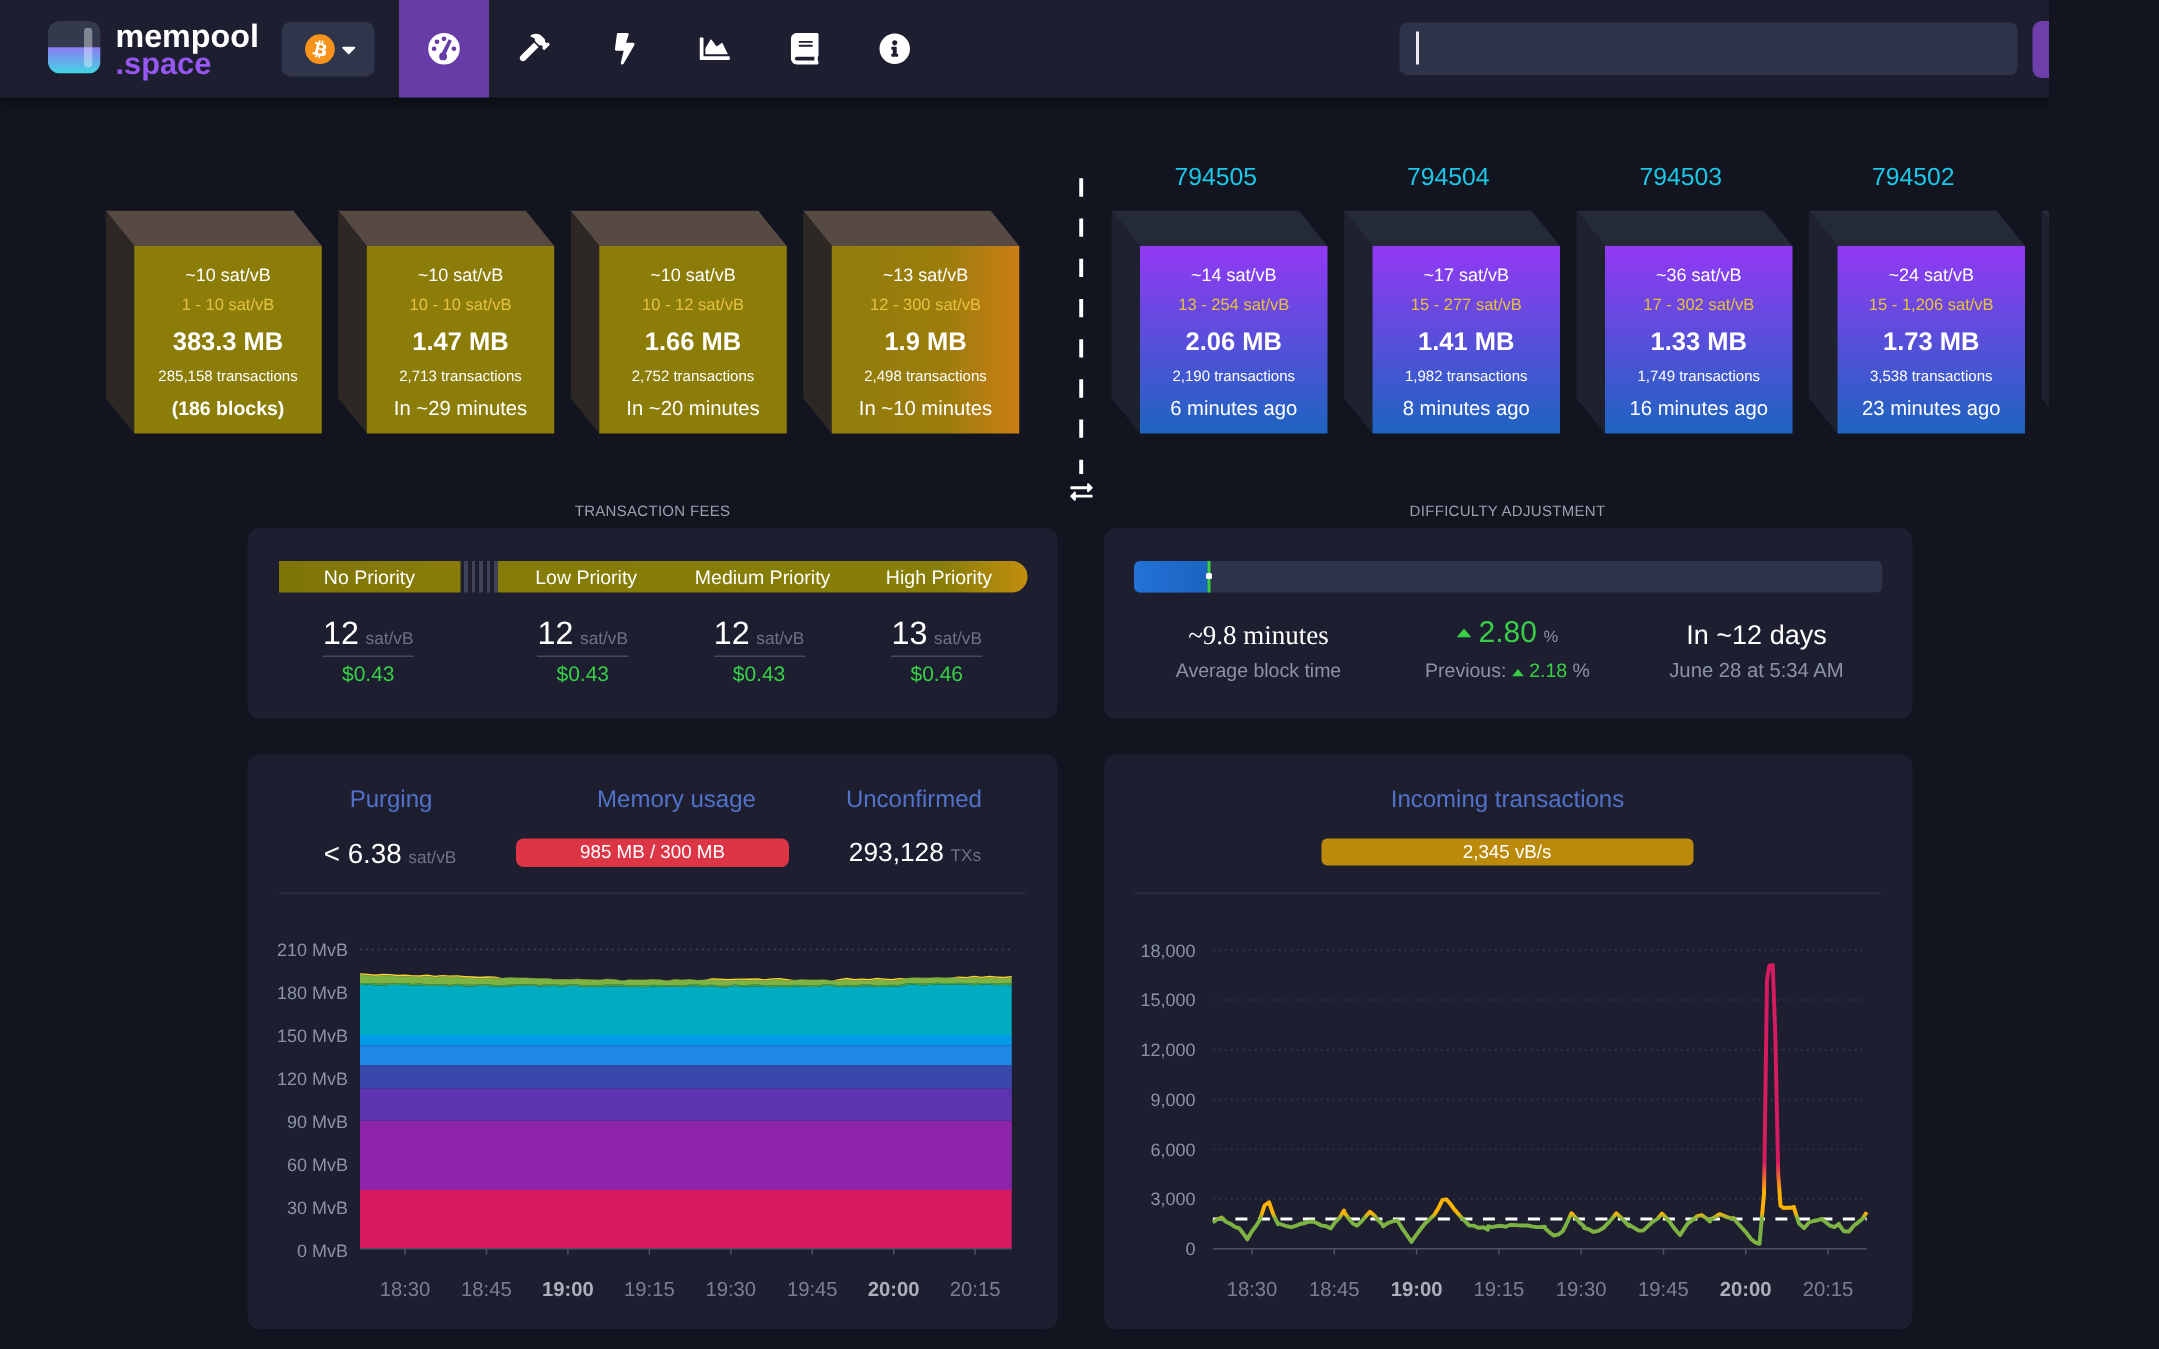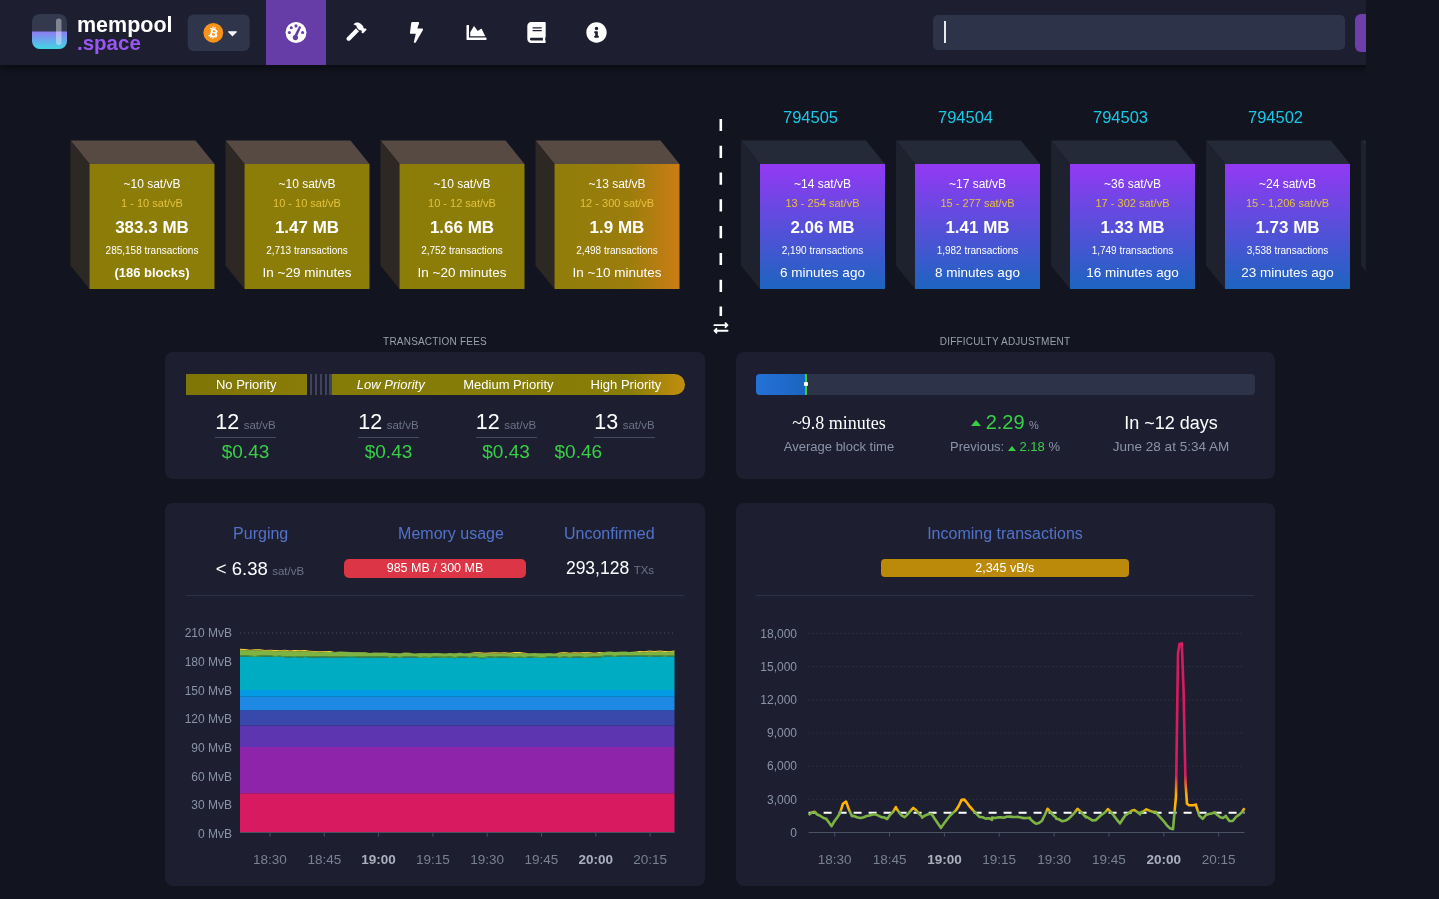--- a/index.html
+++ b/index.html
@@ -14,21 +14,21 @@
 .bt4 { fill:#fff; font-size:10px; text-anchor:middle; }
 .bt5 { fill:#fff; font-size:13.5px; text-anchor:middle; }
 .bt5b { fill:#fff; font-size:13px; font-weight:bold; text-anchor:middle; }
 .bh { fill:#1bc8e8; font-size:16.5px; text-anchor:middle; }
 .axr { fill:#8b93a7; font-size:12px; text-anchor:end; }
 .axx { fill:#79808f; font-size:13.5px; text-anchor:middle; }
 .axbx { fill:#abb0bd; font-size:13.5px; font-weight:bold; text-anchor:middle; }
 .ttl { position:absolute; color:#5272c9; font-size:16px; text-align:center; }
 .fee-num { color:#fff; font-size:21.5px; font-weight:400; }
 .fee-unit { color:#6c7384; font-size:11.5px; }
-.usd { color:#38cf47; font-size:19px; }
+.usd { color:#38cf47; font-size:14px; }
 </style></head>
 <body>
 <div id="page">
 
 <div id="header"></div>
 <div class="abs" style="left:265.5px;top:0;width:60.5px;height:65px;background:#663ca6"></div>
 <svg class="abs" style="left:0;top:0" width="720" height="72" viewBox="0 0 720 72">
   <defs>
         <linearGradient id="lgrad" x1="0" y1="0" x2="0" y2="1">
     <stop offset="0" stop-color="#8d7bf2"></stop>
@@ -186,52 +186,52 @@
     </svg>
 
 <div class="seclab" style="left:285px;top:335.5px;">TRANSACTION FEES</div>
 <div class="seclab" style="left:855px;top:335.5px;">DIFFICULTY ADJUSTMENT</div>
 
 <div class="card" style="left:165px;top:352px;width:540px;height:127px;"></div>
 <div class="abs" style="left:186px;top:373.5px;width:120.5px;height:21.5px;background:linear-gradient(to right,#7d7505,#8a7c08);"></div>
 <div class="abs" style="left:306.5px;top:373.5px;width:25.5px;height:21.5px;background:repeating-linear-gradient(to right,rgba(0,0,0,0) 0px,rgba(0,0,0,0) 2.5px,#3d445c 2.5px,#3d445c 5px);"></div>
 <div class="abs" style="left:332px;top:373.5px;width:352.7px;height:21.5px;border-radius:0 10.5px 10.5px 0;background:linear-gradient(to right,#847c06 0%,#877d07 84%,#c28e0d 100%);"></div>
 <div class="abs" style="left:186px;top:373.5px;width:120.5px;height:21.5px;line-height:21.5px;text-align:center;color:#fff;font-size:13px;">No Priority</div>
-<div class="abs" style="left:332px;top:373.5px;width:117.6px;height:21.5px;line-height:21.5px;text-align:center;color:#fff;font-size:13px;font-style:italic;">Low Priority</div>
+<div class="abs" style="left:332px;top:373.5px;width:117.6px;height:21.5px;line-height:21.5px;text-align:center;color:#fff;font-size:13px;">Low Priority</div>
 <div class="abs" style="left:449.6px;top:373.5px;width:117.6px;height:21.5px;line-height:21.5px;text-align:center;color:#fff;font-size:13px;">Medium Priority</div>
 <div class="abs" style="left:567.2px;top:373.5px;width:117.6px;height:21.5px;line-height:21.5px;text-align:center;color:#fff;font-size:13px;">High Priority</div>
 <div class="abs" style="left:175.5px;top:411px;width:140px;text-align:center;line-height:23px;">
 <span class="fee-num">12</span> <span class="fee-unit">sat/vB</span></div>
 <div class="abs" style="left:215.0px;top:437.3px;width:61px;border-top:1px solid #444b61;"></div>
 <div class="abs" style="left:175.5px;top:441px;width:140px;text-align:center;"><span class="usd">$0.43</span></div>
 <div class="abs" style="left:318.5px;top:411px;width:140px;text-align:center;line-height:23px;">
 <span class="fee-num">12</span> <span class="fee-unit">sat/vB</span></div>
 <div class="abs" style="left:358.0px;top:437.3px;width:61px;border-top:1px solid #444b61;"></div>
 <div class="abs" style="left:318.5px;top:441px;width:140px;text-align:center;"><span class="usd">$0.43</span></div>
 <div class="abs" style="left:436px;top:411px;width:140px;text-align:center;line-height:23px;">
 <span class="fee-num">12</span> <span class="fee-unit">sat/vB</span></div>
 <div class="abs" style="left:475.5px;top:437.3px;width:61px;border-top:1px solid #444b61;"></div>
 <div class="abs" style="left:436px;top:441px;width:140px;text-align:center;"><span class="usd">$0.43</span></div>
 <div class="abs" style="left:554.5px;top:411px;width:140px;text-align:center;line-height:23px;">
 <span class="fee-num">13</span> <span class="fee-unit">sat/vB</span></div>
 <div class="abs" style="left:594.0px;top:437.3px;width:61px;border-top:1px solid #444b61;"></div>
-<div class="abs" style="left:554.5px;top:441px;width:140px;text-align:left;"><span class="usd">$0.46</span></div>
+<div class="abs" style="left:554.5px;top:441px;width:140px;text-align:center;"><span class="usd">$0.46</span></div>
 
 <div class="card" style="left:735.5px;top:352px;width:539px;height:127px;"></div>
 <div class="abs" style="left:755.5px;top:373.5px;width:499px;height:21px;border-radius:4px;background:#2d3348;"></div>
 <div class="abs" style="left:755.5px;top:373.5px;width:49.5px;height:21px;border-radius:4px 0 0 4px;background:linear-gradient(to right,#2472d8,#1b64c0);"></div>
 <div class="abs" style="left:804.7px;top:373.5px;width:2.2px;height:21px;background:#38cf47;"></div>
 <div class="abs" style="left:804.3px;top:382.4px;width:3.6px;height:3.6px;background:#fff;border-radius:1px;"></div>
 <div class="abs" style="left:739px;top:412.5px;width:200px;text-align:center;color:#fff;font-size:18px;font-family:Liberation Serif, serif;">~9.8 minutes</div>
 <div class="abs" style="left:739px;top:438.5px;width:200px;text-align:center;color:#8b93a7;font-size:13px;">Average block time</div>
 <div class="abs" style="left:905px;top:410.5px;width:200px;text-align:center;">
   <svg width="10" height="6" viewBox="0 0 10 6" style="margin-bottom:3px">
         <polygon points="5,0 10,6 0,6" fill="#38cf47"></polygon>
       </svg>
-  <span style="color:#38cf47;font-size:20px;">2.29</span> <span style="color:#8b93a7;font-size:11px;">%</span></div>
+  <span style="color:#38cf47;font-size:20px;">2.80</span> <span style="color:#8b93a7;font-size:11px;">%</span></div>
 <div class="abs" style="left:905px;top:438.5px;width:200px;text-align:center;color:#8b93a7;font-size:13px;">Previous: <svg width="8" height="5" viewBox="0 0 8 5">
         <polygon points="4,0 8,5 0,5" fill="#38cf47"></polygon>
       </svg> <span style="color:#38cf47">2.18</span> %</div>
 <div class="abs" style="left:1071px;top:412.5px;width:200px;text-align:center;color:#fff;font-size:18px;">In ~12 days</div>
 <div class="abs" style="left:1071px;top:438.5px;width:200px;text-align:center;color:#8b93a7;font-size:13.5px;">June 28 at 5:34 AM</div>
 
 <div class="card" style="left:165px;top:503px;width:540px;height:383px;"></div>
 <div class="ttl" style="left:160.7px;top:525px;width:200px;">Purging</div>
 <div class="ttl" style="left:351px;top:525px;width:200px;">Memory usage</div>
 <div class="ttl" style="left:509.3px;top:525px;width:200px;">Unconfirmed</div>

